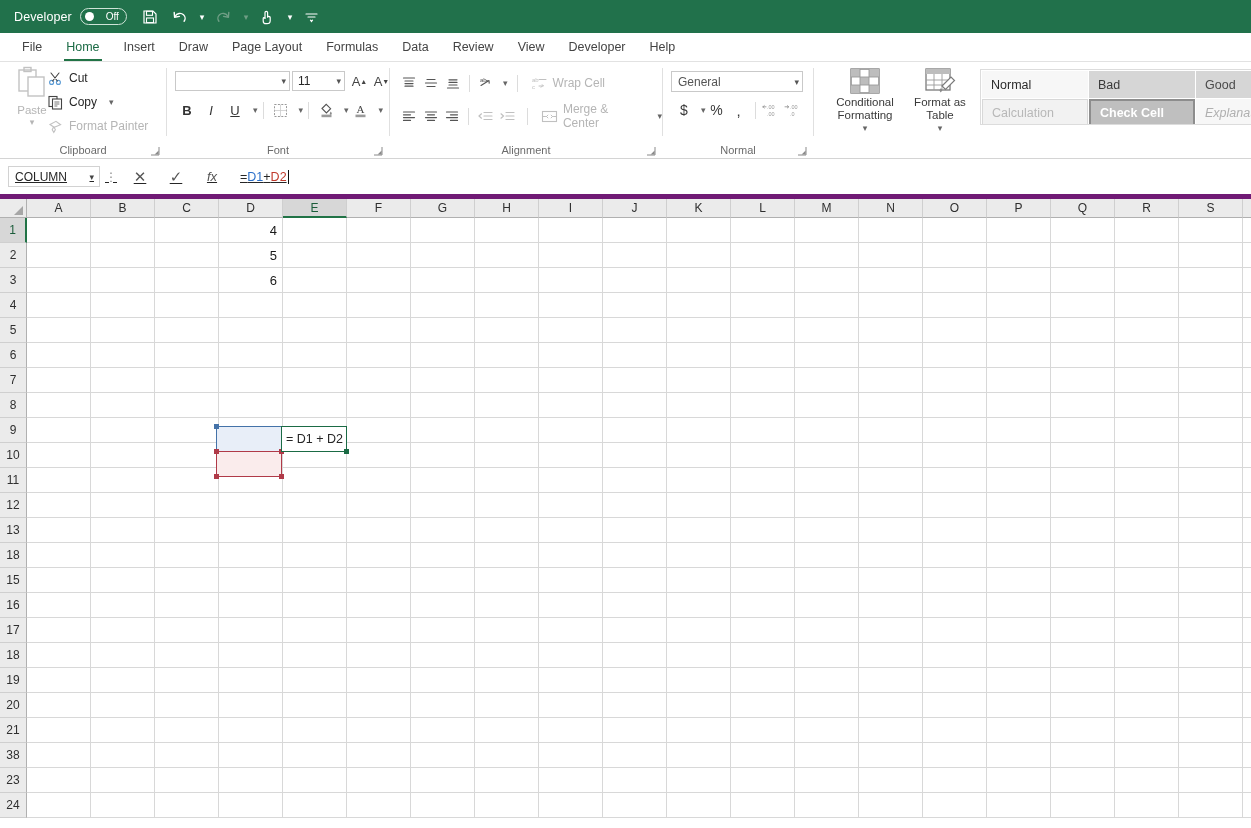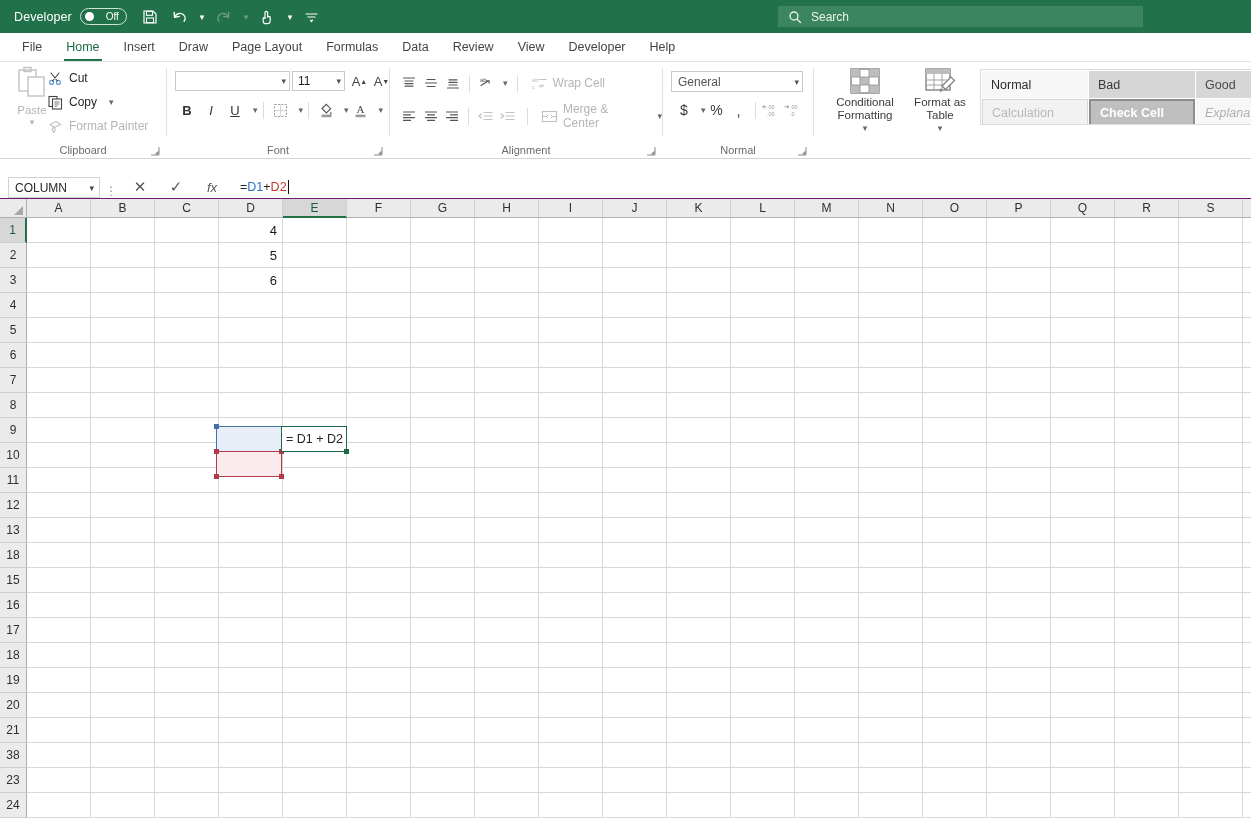--- a/index.html
+++ b/index.html
@@ -151,22 +151,22 @@
     grid-template-rows: 27px 27px; gap:1px; padding:1px; background:#fff;
     overflow:hidden;
   }
   .scell {
     display:flex; align-items:center; padding-left:9px; font-size:12.5px;
     overflow:hidden; white-space:nowrap;
   }
 
   
   .fbar {
-    height:40px; background:#ffffff; display:flex; align-items:flex-end;
-    border-bottom:1px solid #701a75; padding:0 8px;
+    height:40px; background:#ffffff; display:flex; align-items:center;
+    border-bottom:5px solid #701a75; padding:0 8px;text-decoration:underline;
   }
   .namebox {
     width:92px; height:21px; border:1px solid #d2d2d2; background:#fff;
     display:flex; align-items:center; padding-left:6px; font-size:12px;
   }
   .namebox .nb-caret { margin-left:auto; margin-right:5px; font-size:9px; color:#444; }
   .vdots { width:22px; text-align:center; color:#8a8a8a; font-size:12px; letter-spacing:0; }
   .fbtns { display:flex; align-items:center; gap:0; }
   .fbb { width:36px;height:22px;display:flex;align-items:center;justify-content:center;font-size:15px;color:#555; }
   .fx { font-style:italic; font-size:13px; }
@@ -275,29 +275,20 @@
           <path d="M5 9V3.6a1.3 1.3 0 0 1 2.6 0V8" fill="none" stroke="#fff" stroke-width="1.2" stroke-linecap="round"></path>
           <path d="M7.6 8c0-.8 2.6-.8 2.6.5v3.2c0 1.8-1.4 3-3.2 3H6c-1.6 0-2.8-1.2-2.8-2.8V9.5c0-1.1 1.6-1.1 1.8 0" fill="none" stroke="#fff" stroke-width="1.2" stroke-linecap="round" stroke-linejoin="round"></path>
         </svg>
     </span>
     <span class="qcaret">▾</span>
     <span class="qicon">
       <svg width="15" height="12" viewBox="0 0 15 12">
           <path d="M2 3h11M4 6h7M6.5 9.2l1 1.3 1-1.3" fill="none" stroke="#fff" stroke-width="1.2" stroke-linecap="round"></path>
         </svg>
     </span>
-  </div>
-  <div class="searchbox">
-    <span class="ico">
-      <svg width="14" height="14" viewBox="0 0 14 14">
-          <circle cx="6" cy="6" r="4" fill="none" stroke="#e9f2ec" stroke-width="1.3"></circle>
-          <path d="M9.2 9.2L12.5 12.5" stroke="#e9f2ec" stroke-width="1.3" stroke-linecap="round"></path>
-        </svg>
-    </span>
-    <span class="stext">Search</span>
   </div>
 </div>
 
 <div class="tabbar" id="tabbar">
     <div class="tab file">File</div>
     <div class="tab active">Home</div>
     <div class="tab">Insert</div>
     <div class="tab">Draw</div>
     <div class="tab">Page Layout</div>
     <div class="tab">Formulas</div>

